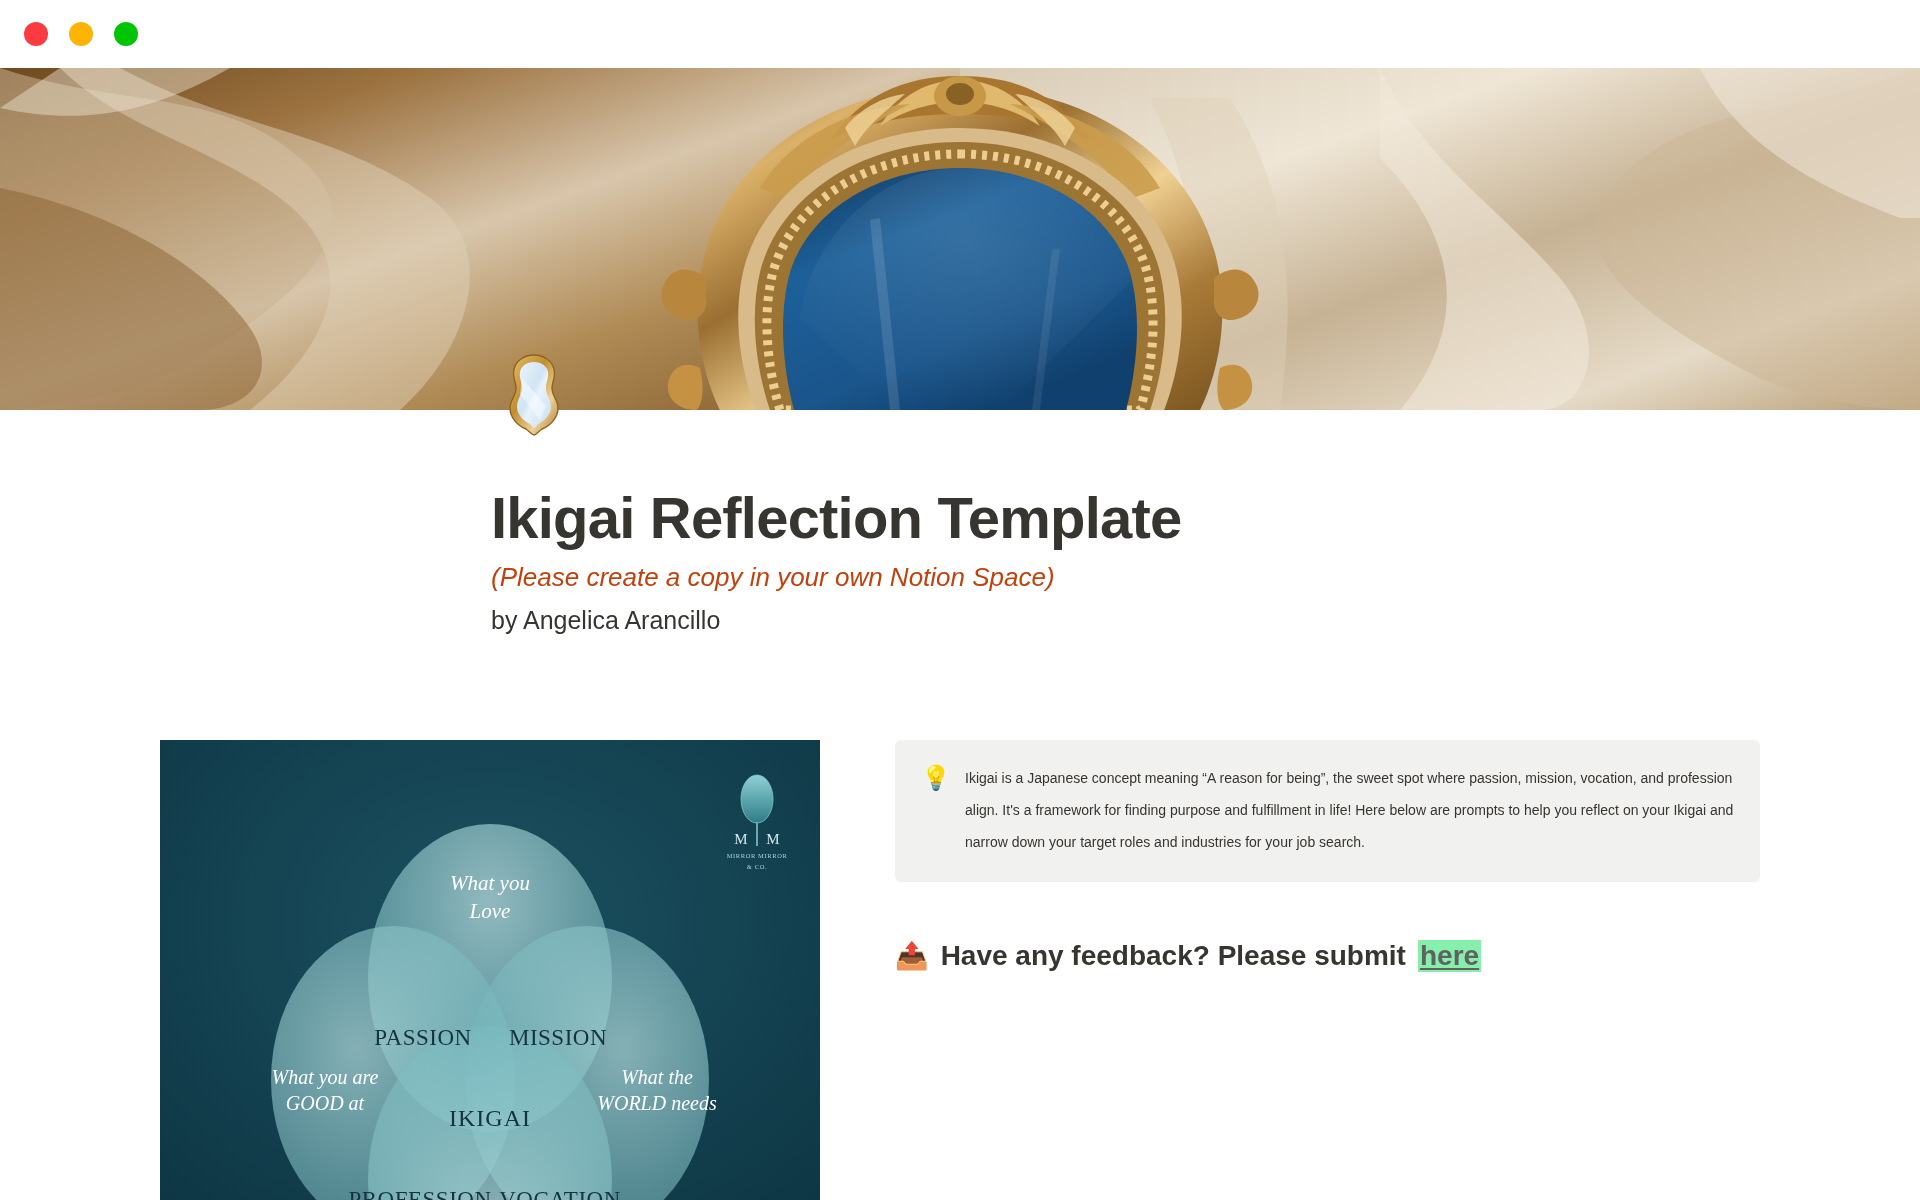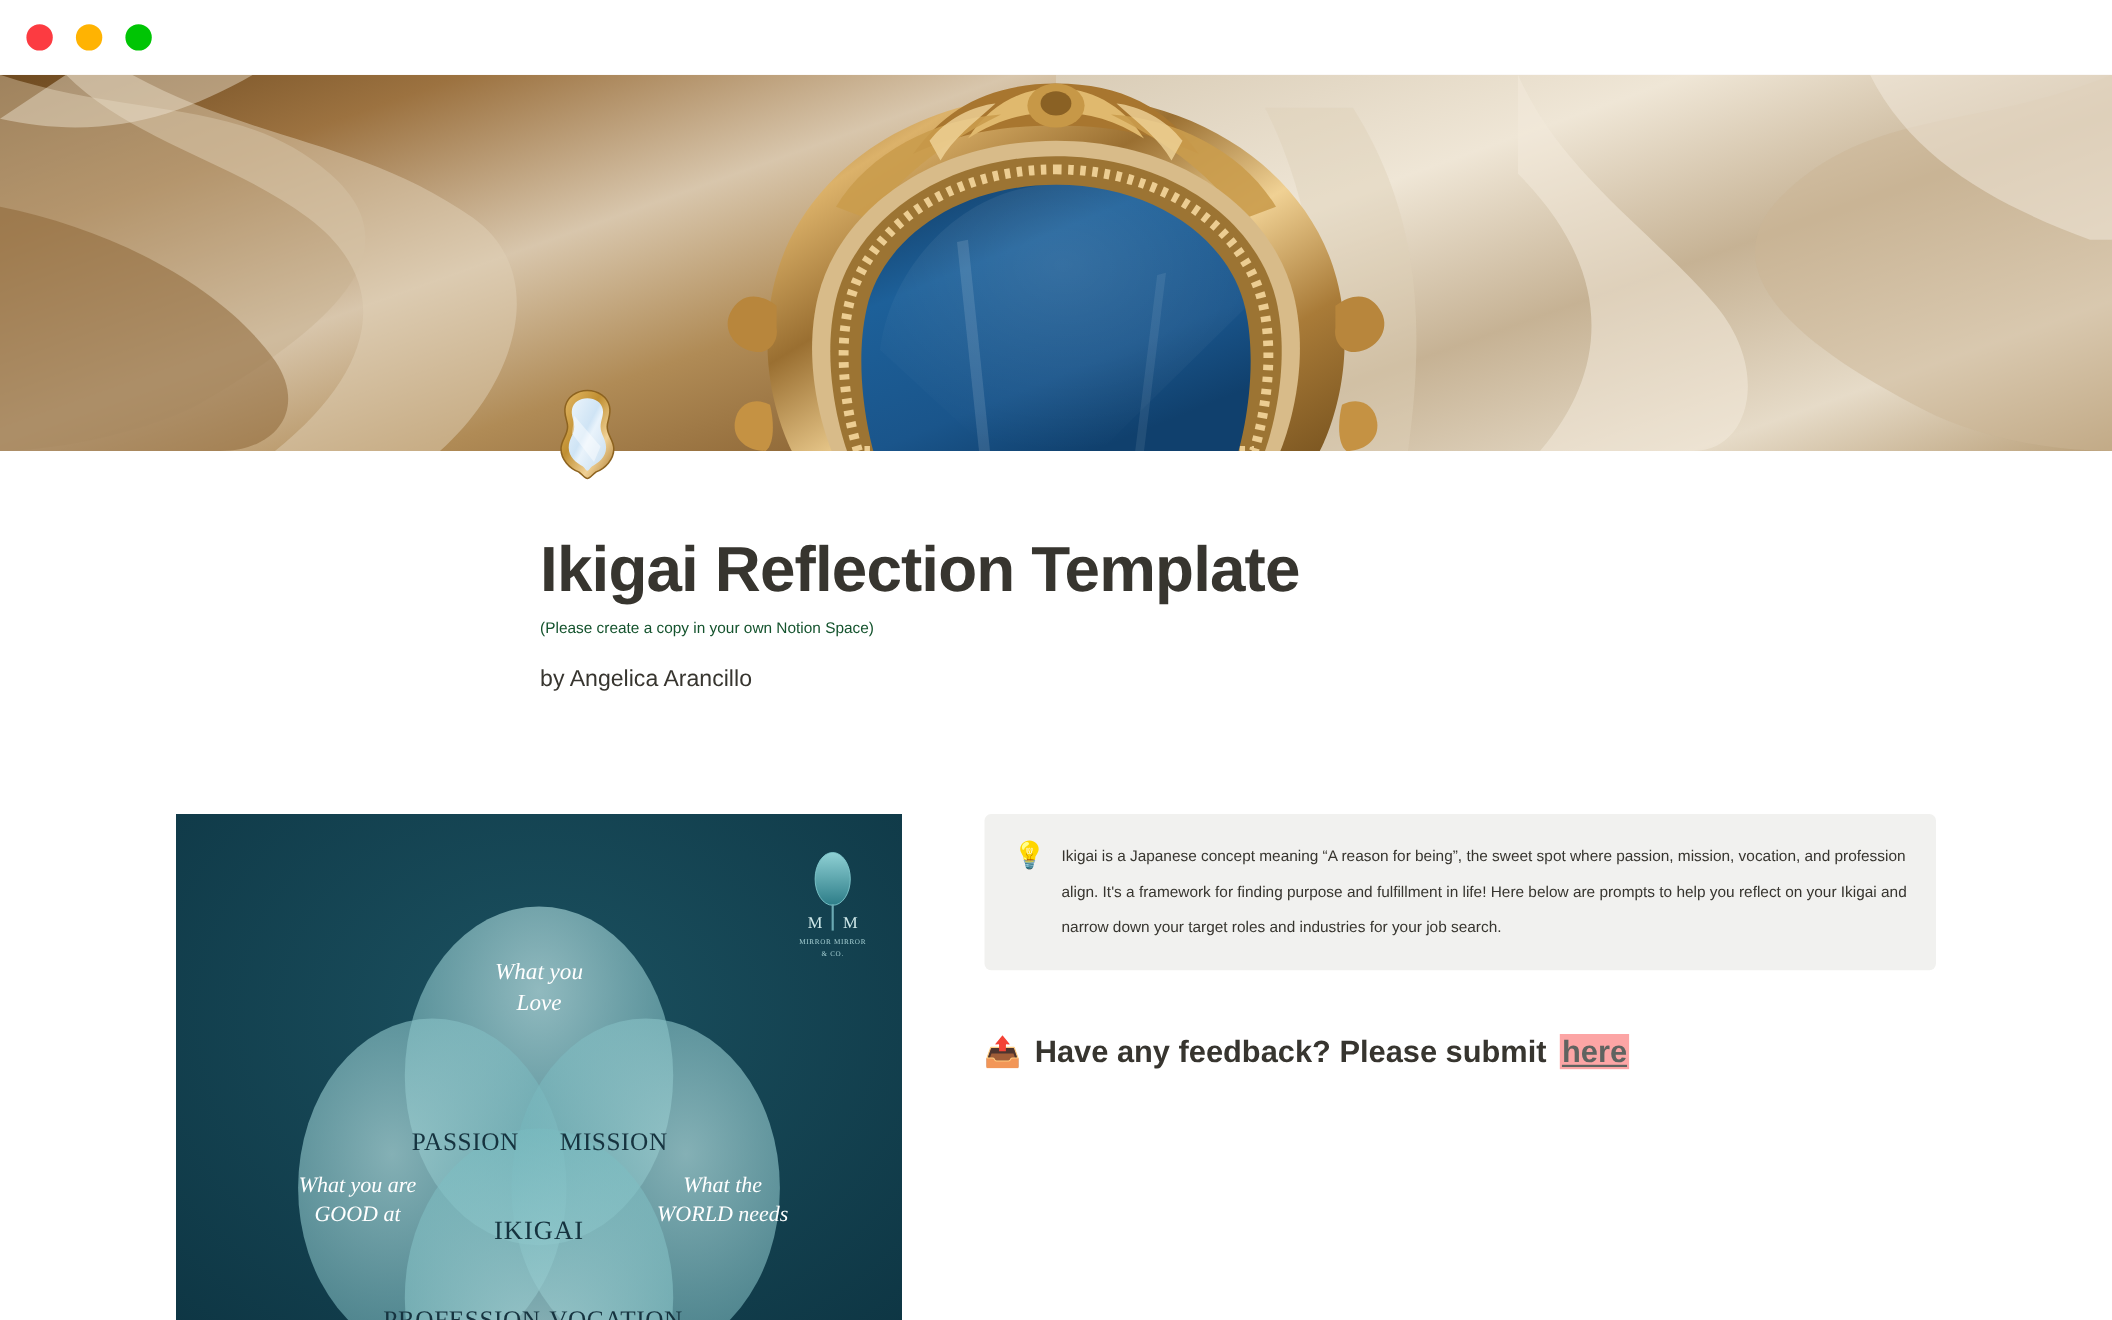--- a/index.html
+++ b/index.html
@@ -47,26 +47,26 @@
   .content{
     position:absolute; left:0; top:410px; width:1920px;
   }
   .title{
     position:absolute; left:491px; top:74px;
     font-size:58px; font-weight:bold; letter-spacing:-0.8px;
     color:#37352f; white-space:nowrap;
   }
   .subtitle{
     position:absolute; left:491px; top:152px;
-    font-size:14px; color:#14532d;
+    font-size:26px; font-style:italic; color:#c2410c;
     white-space:nowrap;
   }
   .byline{
     position:absolute; left:491px; top:196px;
-    font-size:21px; color:#37352f; white-space:nowrap;
+    font-size:25px; color:#37352f; white-space:nowrap;
   }
 
   
   .body-row{
     position:absolute; left:0; top:330px; width:1920px; height:470px;
   }
 
   
   .venn-wrap{
     position:absolute; left:160px; top:0px;
@@ -98,21 +98,21 @@
   }
   .feedback{
     margin-top:58px;
     font-size:28px; font-weight:bold; color:#37352f;
     display:flex; align-items:center; gap:12px;
     white-space:nowrap;
   }
   .feedback-emoji{ font-size:27px; line-height:1; }
   .feedback-link{
     color:#5f6360;
-    background:#fca5a5;
+    background:#86efac;
     text-decoration:underline;
     text-underline-offset:3px;
     padding:0 2px;
     cursor:pointer;
   }
 </style>
 </head>
 <body>
 
 <div class="window-chrome">

